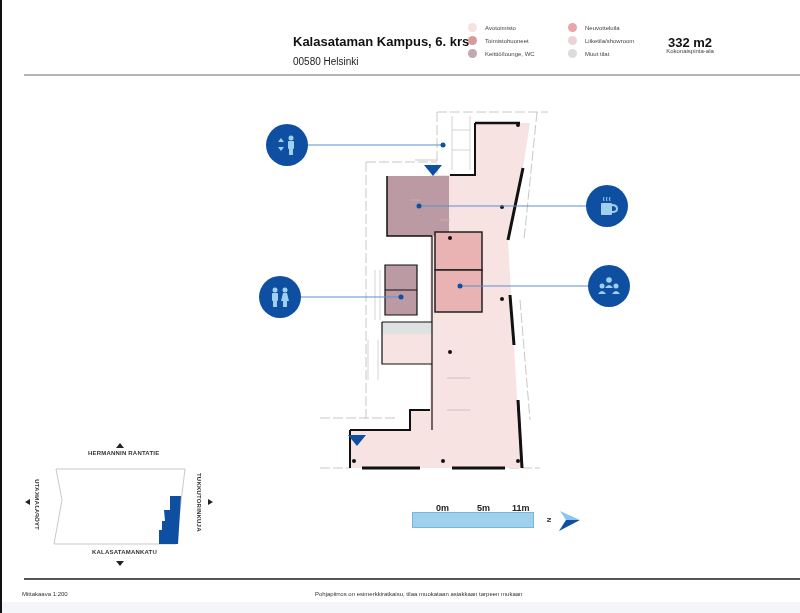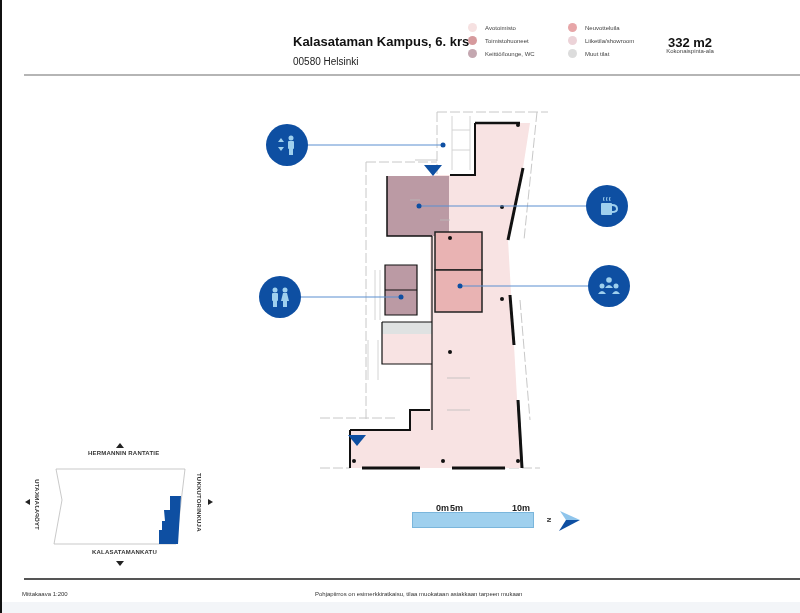--- a/index.html
+++ b/index.html
@@ -201,20 +201,20 @@
   </svg>
 </div>
 
 <div class="street" style="left:88px; top:450px;">HERMANNIN RANTATIE</div>
 <div class="street" style="left:92px; top:549px;">KALASATAMANKATU</div>
 <div class="street vert" style="left:34px; top:479px; transform:rotate(180deg) scaleX(-1);">TYÖPAJANKATU</div>
 <div class="street vert" style="left:196px; top:473px;">TUKKUTORINKUJA</div>
 
 <div class="scale"></div>
 <div class="scale-lbl" style="left:408px;margin-left:28px;">0m</div>
-<div class="scale-lbl" style="left:438px;padding-left:12px;">5m</div>
-<div class="scale-lbl" style="left:512px;">10m</div>
+<div class="scale-lbl" style="left:465px;padding-left:12px;">5m</div>
+<div class="scale-lbl" style="left:512px;">11m</div>
 <div style="position:absolute; left:547px; top:517px; font-size:6px; font-weight:bold; transform:rotate(90deg);">N</div>
 
 <div class="footer-line"></div>
 <div class="footer-left">Mittakaava 1:200</div>
 <div class="footer-center">Pohjapiirros on esimerkkiratkaisu, tilaa muokataan asiakkaan tarpeen mukaan</div>
 <div class="footer-band"></div>
 
 </body></html>

